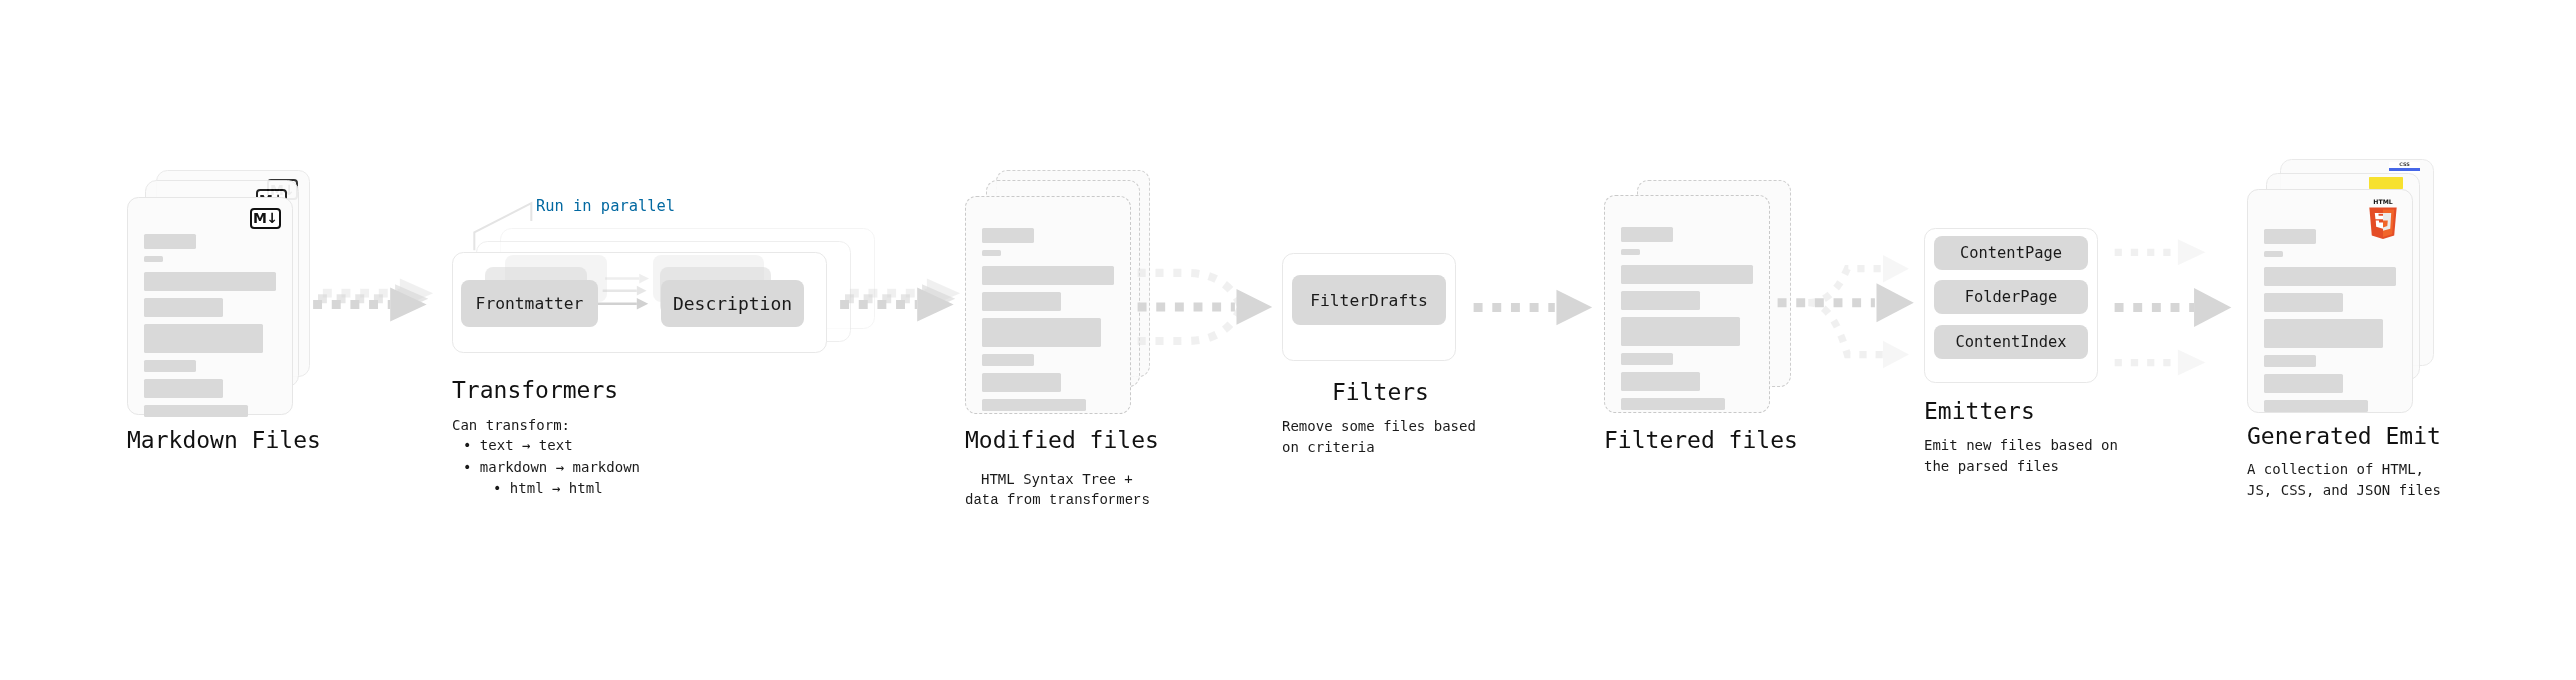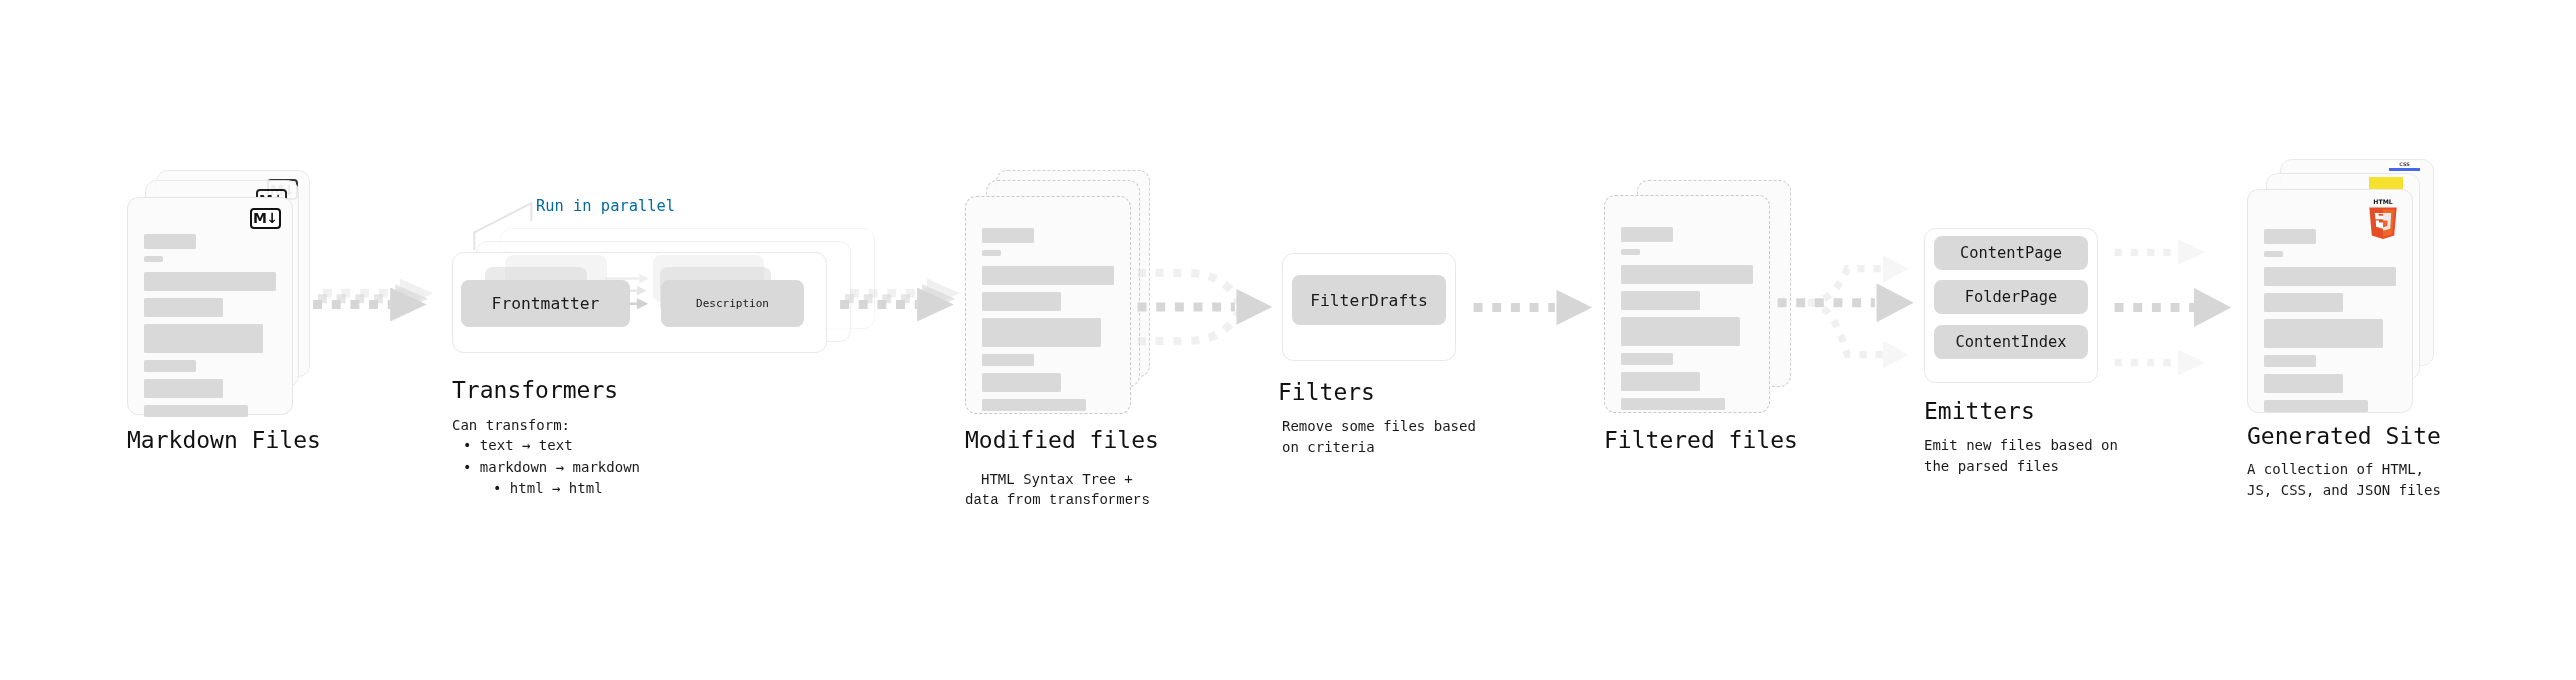--- a/index.html
+++ b/index.html
@@ -171,22 +171,22 @@
     <g opacity="0.45" transform="translate(-3,15)">
       <line x1="0" y1="8" x2="42" y2="8" stroke="#c9c9c9" stroke-width="3"></line>
       <polygon points="42,2 54,8 42,14" fill="#c9c9c9"></polygon>
     </g>
     <g opacity="0.85" transform="translate(-14,31)">
       <line x1="0" y1="8" x2="53" y2="8" stroke="#c9c9c9" stroke-width="3"></line>
       <polygon points="53,1 67,8 53,15" fill="#c9c9c9"></polygon>
     </g>
   </svg>
 
-  <div class="pill" style="left:461px;top:280px;width:169px;height:47px;font-size:16.3px;">Frontmatter</div>
-  <div class="pill" style="left:661px;top:280px;width:143px;height:47px;font-size:11px;">Description</div>
+  <div class="pill" style="left:461px;top:280px;width:137px;height:47px;font-size:16.3px;">Frontmatter</div>
+  <div class="pill" style="left:661px;top:280px;width:143px;height:47px;font-size:18px;">Description</div>
 
   <div class="caption-title" style="left:452px;top:377px;">Transformers</div>
   <div class="caption-sub" style="left:452px;top:416px;">Can transform:</div>
   <div class="caption-sub" style="left:463px;top:436px;">• text → text</div>
   <div class="caption-sub" style="left:463px;top:458px;">• markdown → markdown</div>
   <div class="caption-sub" style="left:463px;top:479px;margin-left:30px;">• html → html</div>
 
   <svg class="abs" style="left:832px;top:268px;" width="146" height="73" viewBox="0 0 180 90">
     <g opacity="0.35" transform="translate(12,-14)">
       <line x1="10" y1="45" x2="105" y2="45" stroke="#d6d6d6" stroke-width="11" stroke-dasharray="11 12"></line>
@@ -228,21 +228,21 @@
       <path d="M2 112 L62 112 Q112 112 130 70" fill="none" stroke="#e0e0e0" stroke-width="10" stroke-dasharray="10 12"></path>
     </g>
     <g opacity="1">
       <line x1="2" y1="70" x2="122" y2="70" stroke="#d6d6d6" stroke-width="11" stroke-dasharray="11 12"></line>
       <polygon points="124,48 168,70 124,92" fill="#d6d6d6"></polygon>
     </g>
   </svg>
 
   <div class="groupbox" style="left:1282px;top:253px;width:174px;height:108px;"></div>
   <div class="pill" style="left:1292px;top:275px;width:154px;height:50px;font-size:16.3px;">FilterDrafts</div>
-  <div class="caption-title" style="left:1278px;top:379px;">Filters</div>
+  <div class="caption-title" style="left:1332px;top:379px;">Filters</div>
   <div class="caption-sub" style="left:1282px;top:417px;">Remove some files based</div>
   <div class="caption-sub" style="left:1282px;top:438px;">on criteria</div>
 
   <svg class="abs" style="left:1472px;top:287px;" width="138" height="41" viewBox="0 0 170 50">
     <line x1="2" y1="25" x2="102" y2="25" stroke="#d6d6d6" stroke-width="11" stroke-dasharray="11 12"></line>
     <polygon points="104,3 148,25 104,47" fill="#d6d6d6"></polygon>
   </svg>
 
   <div class="cardstack">
     <div class="card dashed back1" style="left:1637px;top:180px;width:154px;height:207px;"></div>
@@ -321,18 +321,18 @@
         <div class="bar" style="width:18.7px;height:5.7px;margin-bottom:10.6px;"></div>
         <div class="bar" style="width:132px;height:18.7px;"></div>
         <div class="bar" style="width:79px;height:18.7px;"></div>
         <div class="bar" style="width:119px;height:28.4px;"></div>
         <div class="bar" style="width:52px;height:12.2px;"></div>
         <div class="bar" style="width:79px;height:18.7px;"></div>
         <div class="bar" style="width:104px;height:12.2px;"></div>
       </div>
     </div>
   </div>
-  <div class="caption-title" style="left:2247px;top:423px;">Generated Site</div>
+  <div class="caption-title" style="left:2247px;top:423px;">Generated Emit</div>
   <div class="caption-sub" style="left:2247px;top:460px;">A collection of HTML,</div>
   <div class="caption-sub" style="left:2247px;top:481px;">JS, CSS, and JSON files</div>
 
 </div>
 
 
 </body></html>

